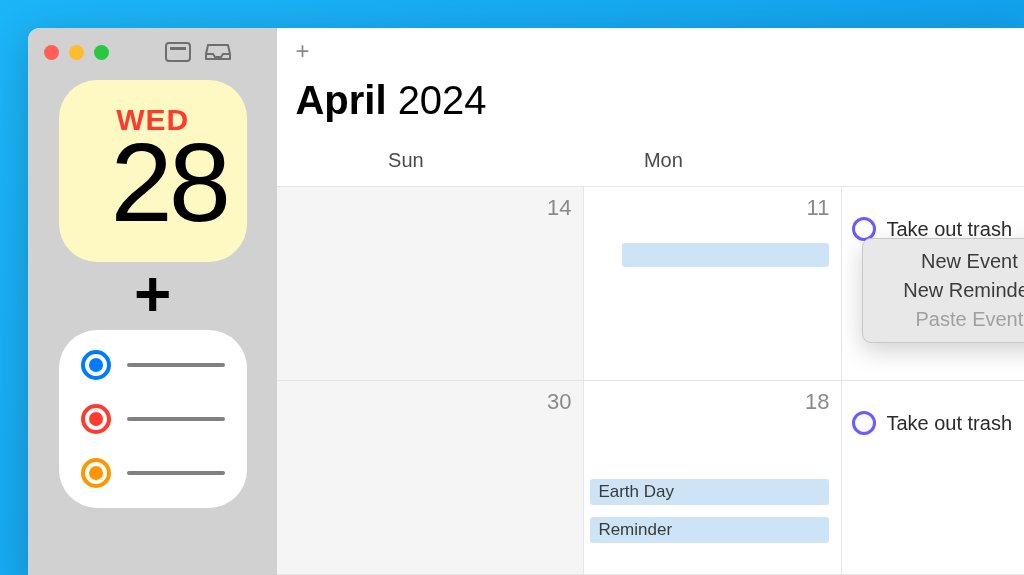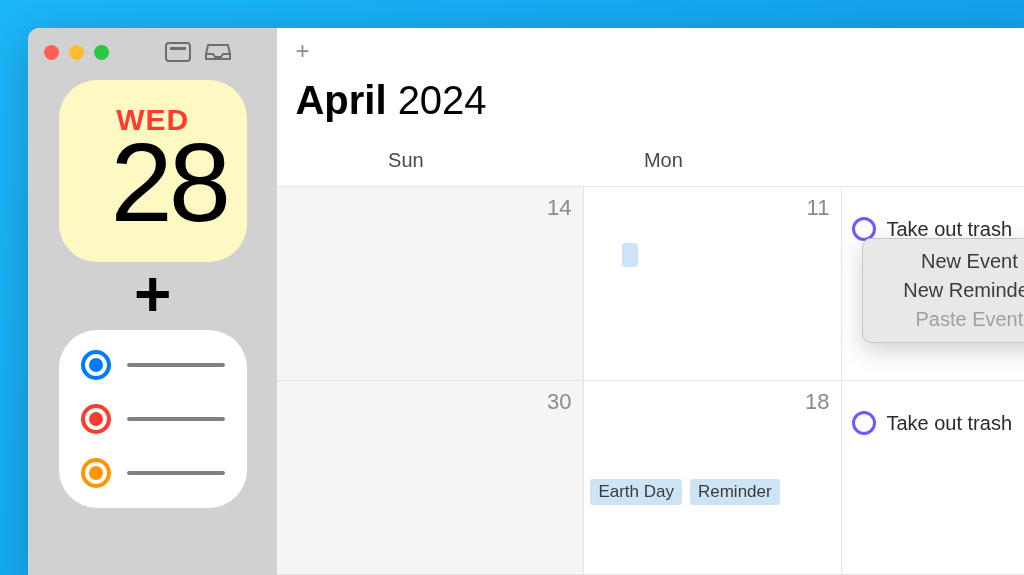--- a/index.html
+++ b/index.html
@@ -198,22 +198,22 @@
     .day-cell.mon { width: 258px; }
     .day-cell.tue { flex: 1; border-right: none; }
     .day-number {
       text-align: right;
       font-size: 22px;
       color: #8a8a8a;
     }
     .events {
       margin-top: 0;
       display: flex;
-      flex-direction: row;
-      gap: 2px;
+      flex-direction: column;
+      gap: 12px;
     }
     .event-bar {
       background: #cce4f6;
       color: #3b3b3b;
       font-size: 17px;
       padding: 3px 8px;
       border-radius: 3px;
       white-space: nowrap;
       overflow: hidden;
     }

